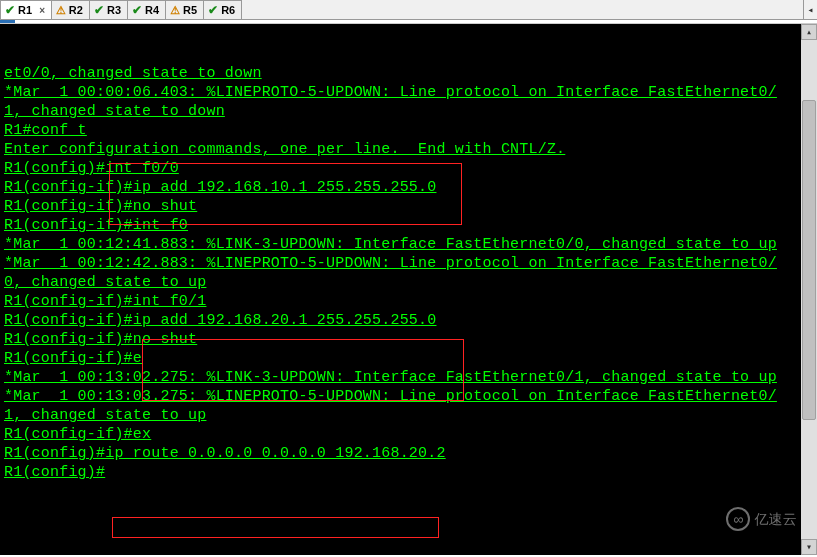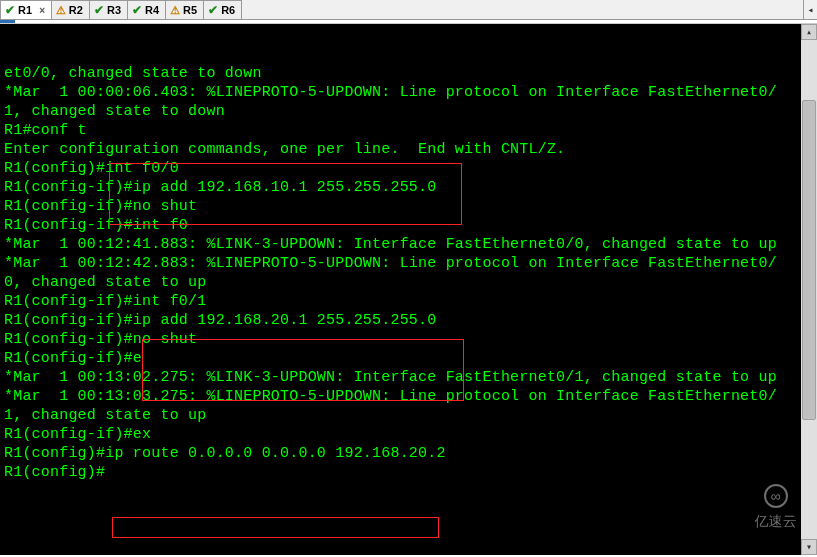--- a/index.html
+++ b/index.html
@@ -130,38 +130,38 @@
       justify-content: center;
       font-size: 10px;
       color: #333;
       border: 1px solid #a0a0a0;
     }
     .scrollbar .btn.up { top: 0; }
     .scrollbar .btn.dn { bottom: 0; }
     .terminal .content {
       position: relative;
       padding-right: 18px;
+      text-decoration: underline;
     }
     .redbox {
       position: absolute;
       border: 1px solid #ff2222;
       pointer-events: none;
     }
     .watermark {
       position: absolute;
       right: 20px;
       bottom: 24px;
       font-family: Arial, sans-serif;
       font-size: 14px;
       color: rgba(200,200,200,0.55);
       display: flex;
       align-items: center;
       gap: 4px;
       pointer-events: none;
-      flex-direction: column;
     }
     .watermark .circ {
       width: 24px;
       height: 24px;
       border: 2px solid rgba(200,200,200,0.55);
       border-radius: 50%;
       display: flex;
       align-items: center;
       justify-content: center;
     }

